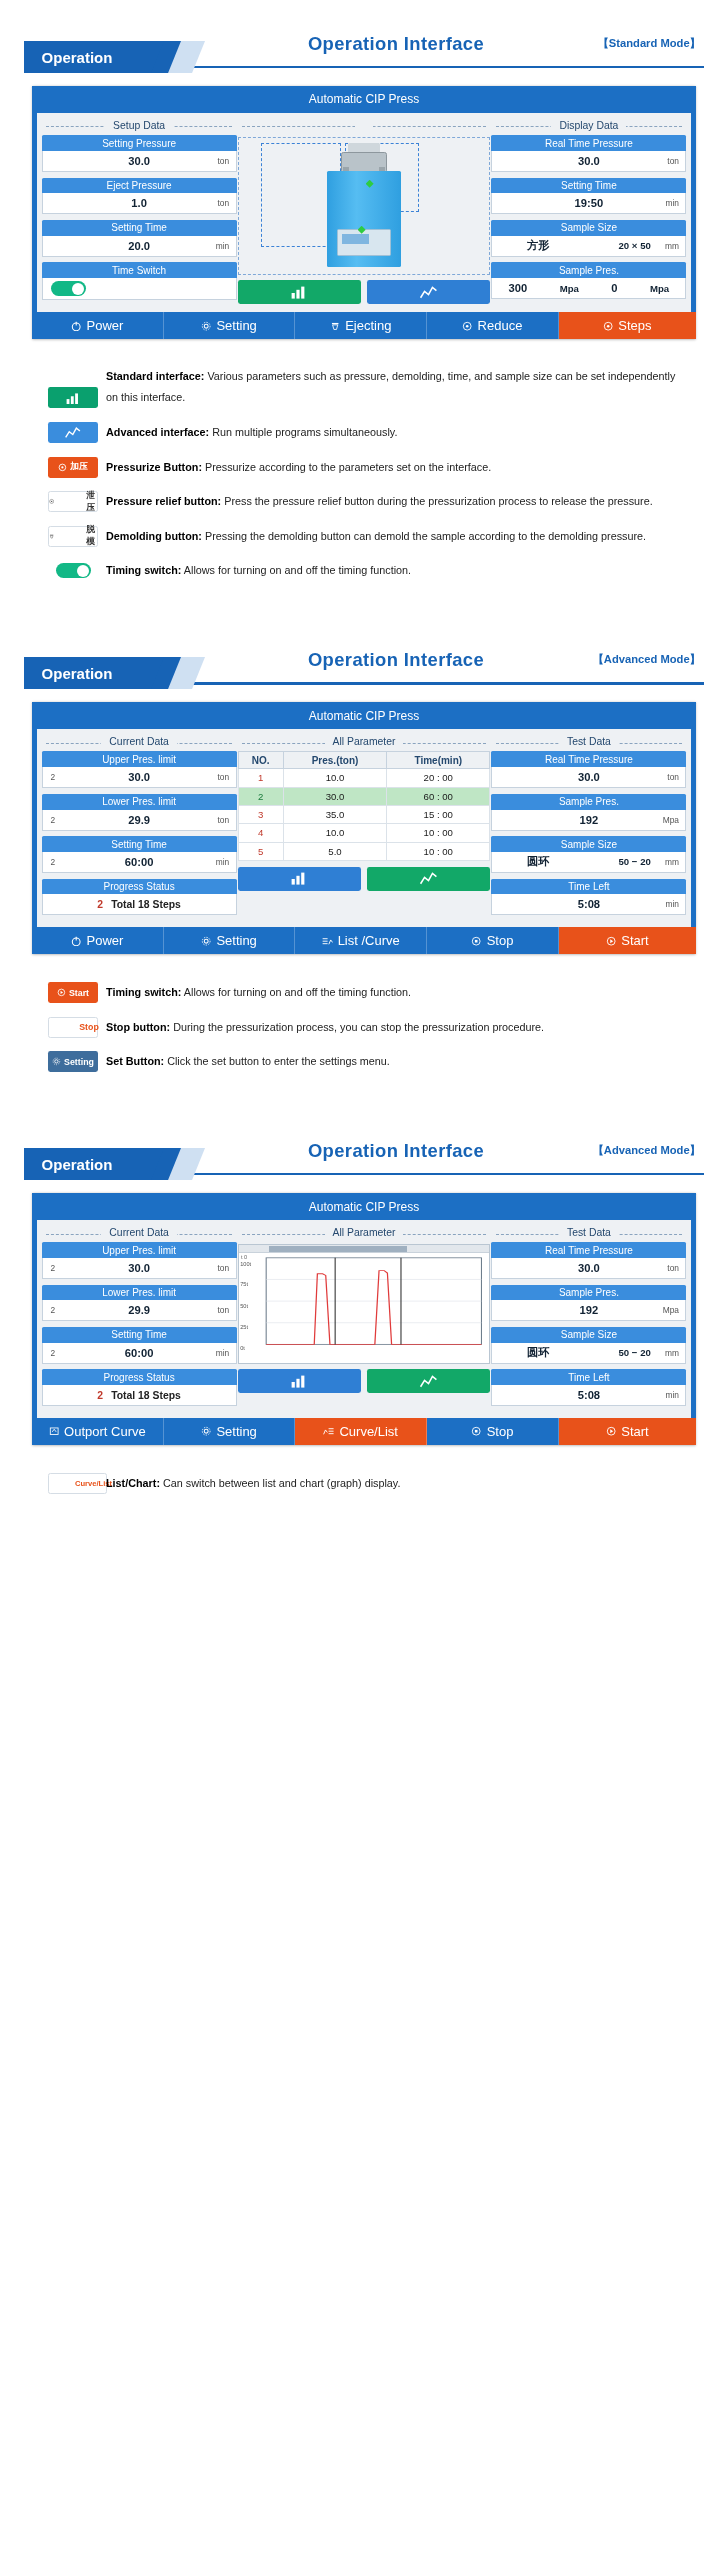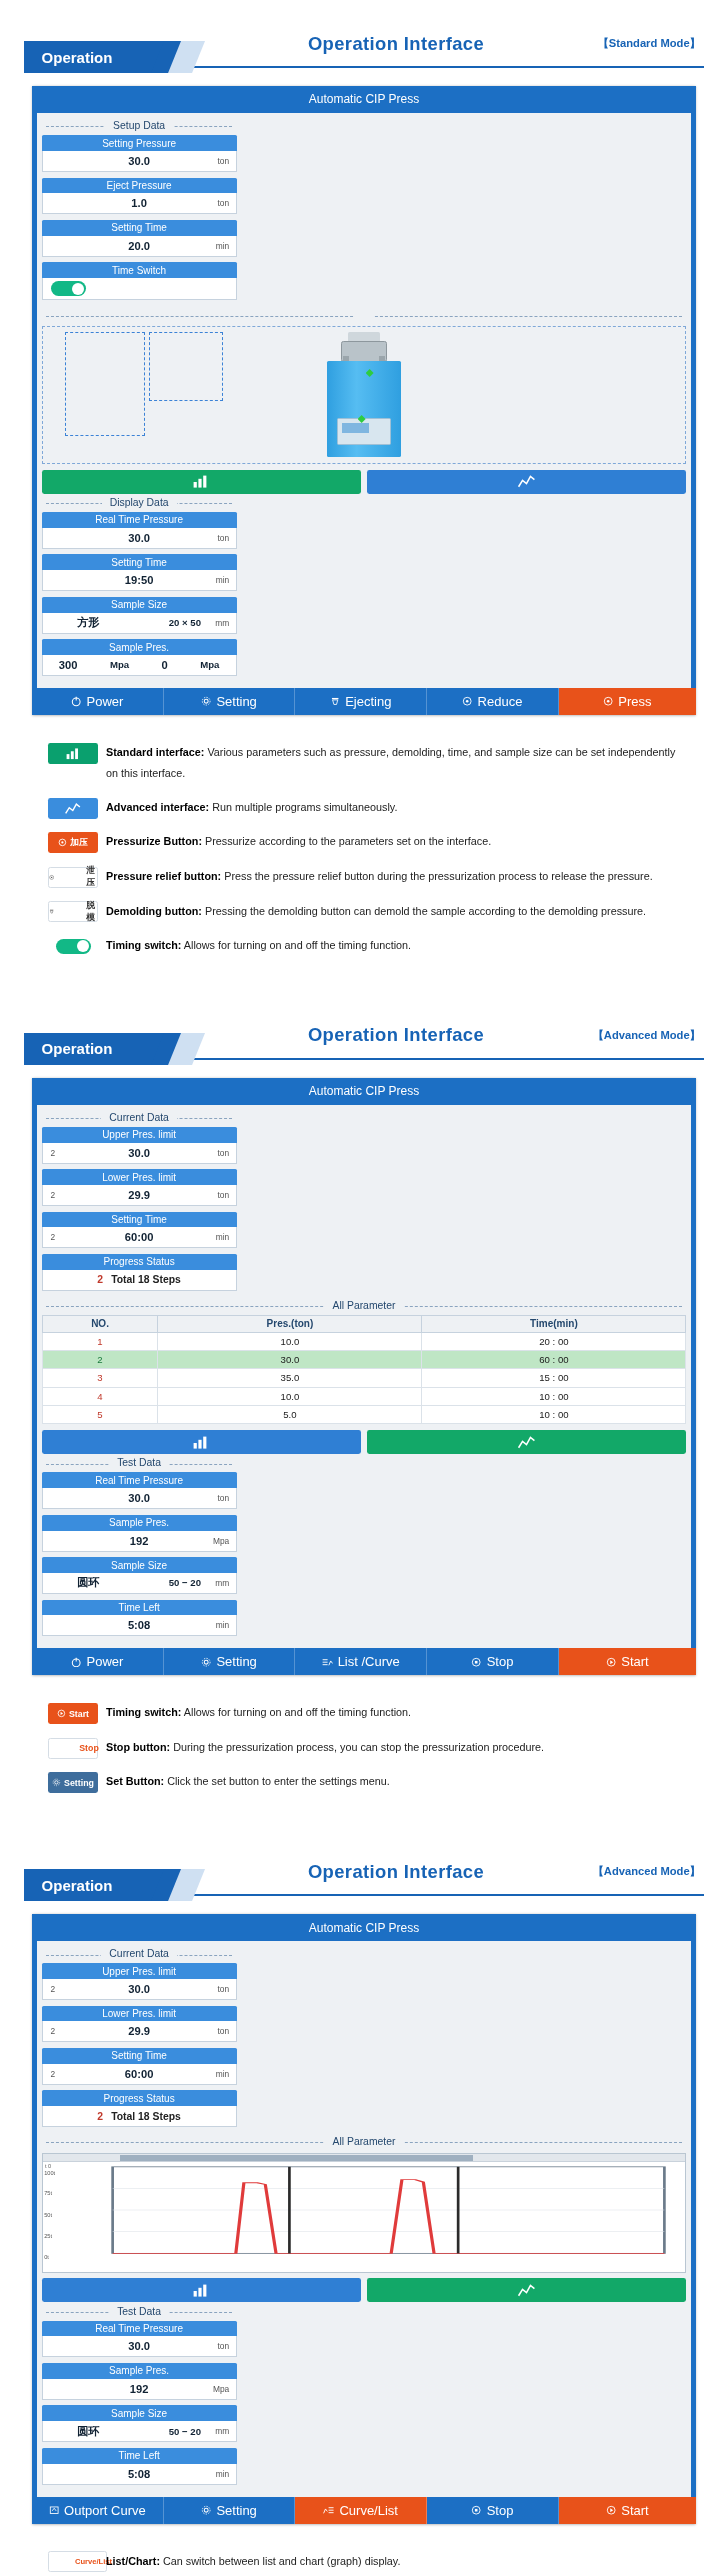--- a/index.html
+++ b/index.html
@@ -80,21 +80,20 @@
     display: flex; align-items: center; justify-content: center;
     color: #fff; font-size: 12px;
     background: #1c6fc4;
   }
   .panel-body {
     background: #eef1f4;
     margin: 0 4.8px;
     display: flex;
     padding: 4.8px 4.8px 6.4px 4.8px;
     gap: 1px;
-    flex-direction: column;
   }
   .col { width: 195px; }
   .col-mid { flex: 1; position: relative; }
 
   .col-head {
     text-align: center;
     font-size: 10.4px;
     color: #24486e;
     padding: 2.4px 0 4px 0;
     position: relative;
@@ -201,21 +200,21 @@
   }
   .tb {
     flex: 1; color: #fff; font-size: 13px;
     display: flex; align-items: center; justify-content: center; gap: 4.8px;
   }
   .tb.sep { border-right: 0.8px solid rgba(255,255,255,.25); }
   .tb.accent { background: #e8521a; flex: 1.05; }
 
   
   .legend { margin: 27px 48px 0 48px; }
-  .lg-row { display: flex; margin-bottom: 12.8px; }
+  .lg-row { display: flex; margin-bottom: 12.8px; align-items: flex-end; }
   .lg-icon {
     width: 58px; flex: none; padding-top: 0.8px;
   }
   .chip {
     width: 50px; height: 21px; border-radius: 2.4px;
     display: flex; align-items: center; justify-content: center;
     gap: 3.2px; color: #fff; font-size: 8.8px; font-weight: bold;
   }
   .chip.green { background: #0aa06e; }
   .chip.blue  { background: #3a8ddd; }
@@ -433,21 +432,21 @@
             <circle cx="8" cy="8" r="6" fill="none" stroke="#fff" stroke-width="1.4"></circle>
             <circle cx="8" cy="8" r="2" fill="#fff"></circle>
           </svg>
         <span>Reduce</span>
       </div>
       <div class="tb accent">
         <svg width="10.4" height="10.4" viewBox="0 0 16 16">
             <circle cx="8" cy="8" r="6" fill="none" stroke="#fff" stroke-width="1.4"></circle>
             <circle cx="8" cy="8" r="2" fill="#fff"></circle>
           </svg>
-        <span>Press</span>
+        <span>Steps</span>
       </div>
     </div>
   </div>
 
   <div class="legend">
 
     <div class="lg-row">
       <div class="lg-icon">
         <div class="chip green">
           <svg width="16" height="12.8" viewBox="0 0 22 18">

